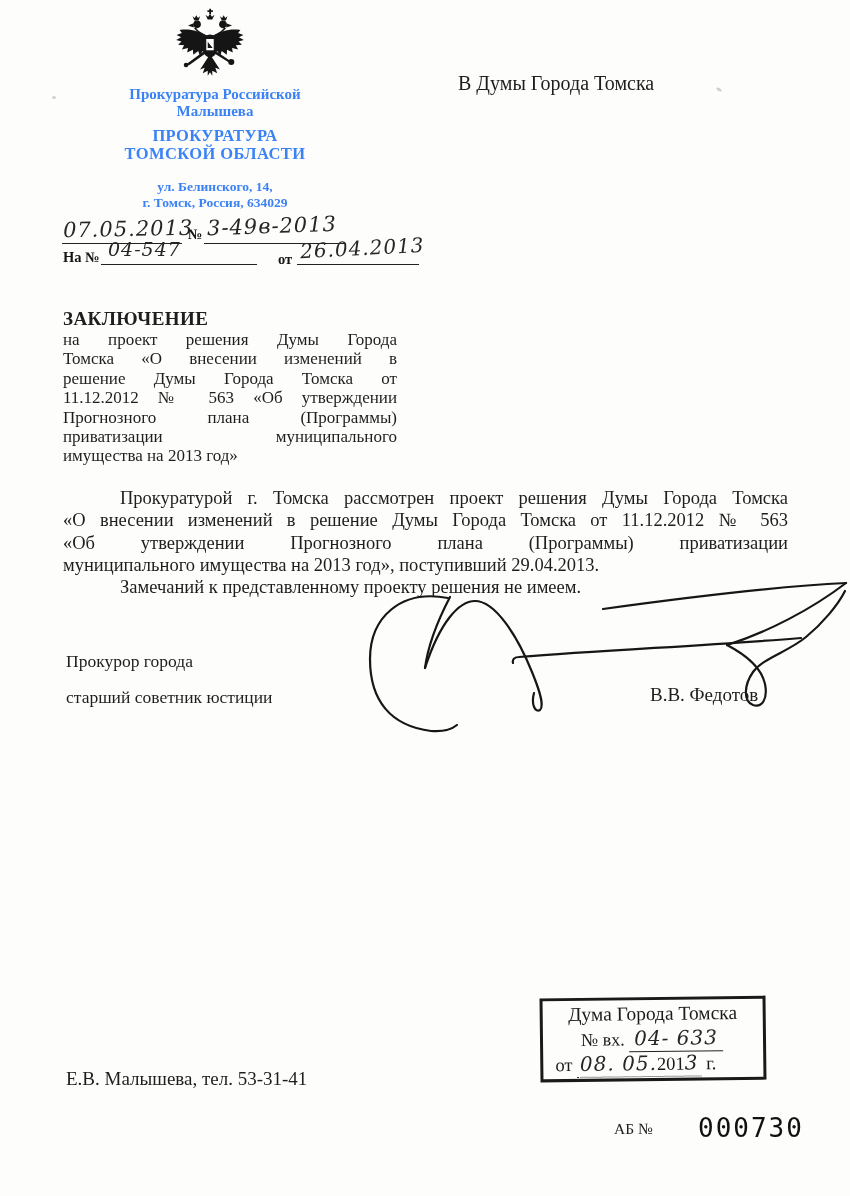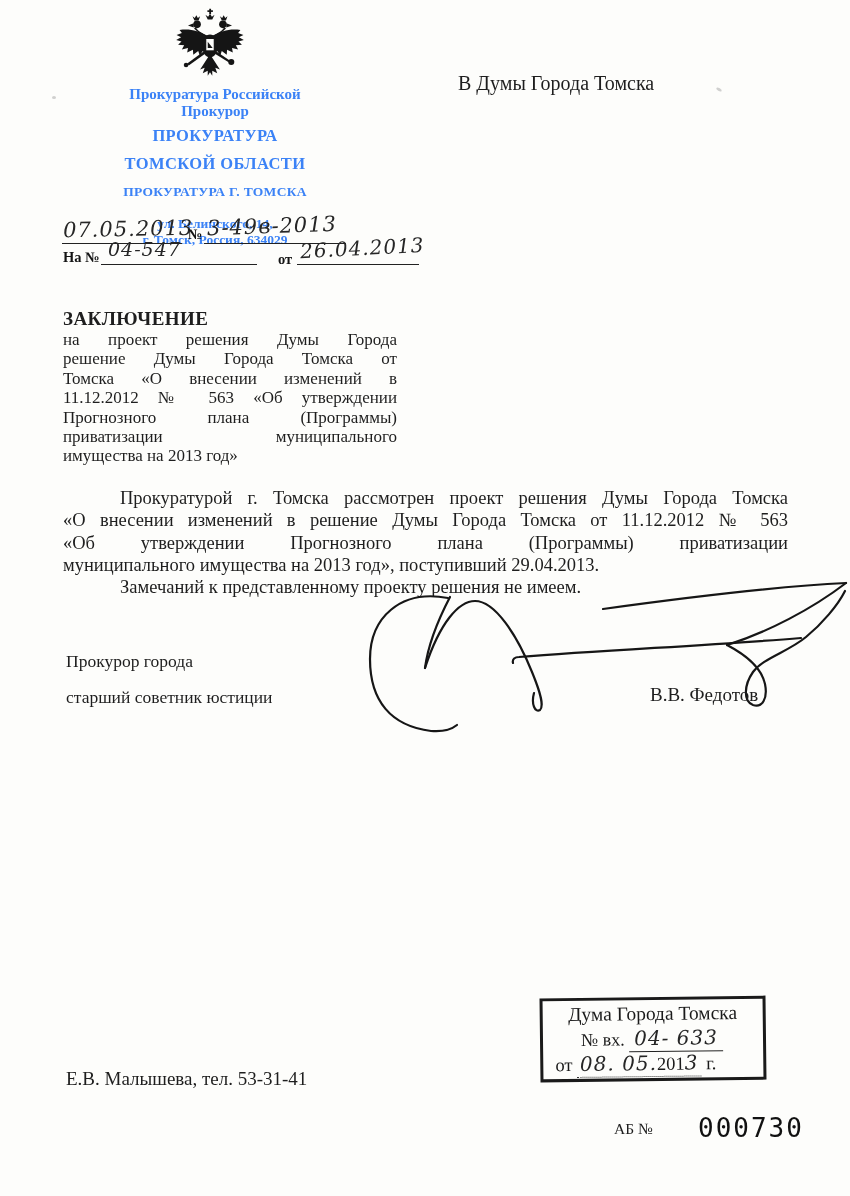--- a/index.html
+++ b/index.html
@@ -93,24 +93,23 @@
       <path d="M58 57 L76 69 L74.5 71.5 L56 60 Z"></path>
       <circle cx="78" cy="71" r="4"></circle>
 
       <rect x="44.3" y="40" width="11.4" height="16.5" fill="#fdfdfb" stroke="#151515" stroke-width="1.6"></rect>
       <path d="M47 44.5 L53.5 52.5 H47 Z" fill="#151515"></path>
     </g>
   </svg>
 
   <div class="abs lh-block">
     <div class="lh-org1">Прокуратура Российской</div>
-    <div class="lh-org1">Прокурор</div>
+    <div class="lh-org1">Малышева</div>
     <div class="lh-org3">ПРОКУРАТУРА</div>
-    <div class="lh-org3" style="margin-top:10px;">ТОМСКОЙ ОБЛАСТИ</div>
-    <div class="lh-org5">ПРОКУРАТУРА Г. ТОМСКА</div>
+    <div class="lh-org3" style="margin-top:0;">ТОМСКОЙ ОБЛАСТИ</div>
     <div class="lh-addr">ул. Белинского, 14,</div>
     <div class="lh-addr" style="margin-top:1px;">г. Томск, Россия, 634029</div>
   </div>
 
   <div class="abs" style="left:458px; top:72px; font-size:20px;">В Думы Города Томска</div>
 
   <div>
     <span class="abs hw" style="left:63px; top:217px; font-size:21px; transform:rotate(-1deg);">07.05.2013</span>
     <div class="fline" style="left:62px; top:243px; width:120px;"></div>
     <span class="abs reflabel" style="left:188px; top:226px;">№</span>
@@ -121,22 +120,22 @@
     <span class="abs hw" style="left:108px; top:238px; font-size:19px;">04-547</span>
     <div class="fline" style="left:101px; top:264px; width:156px;"></div>
     <span class="abs reflabel" style="left:278px; top:251px;">от</span>
     <span class="abs hw" style="left:300px; top:236px; font-size:20px; transform:rotate(-3deg);">26.04.2013</span>
     <div class="fline" style="left:297px; top:264px; width:122px;"></div>
   </div>
 
   <div class="abs concl">
     <div class="concl-title">ЗАКЛЮЧЕНИЕ</div>
     <div class="concl-line jl">на проект решения Думы Города</div>
+    <div class="concl-line jl">Томска «О внесении изменений в</div>
     <div class="concl-line jl">решение Думы Города Томска от</div>
-    <div class="concl-line jl">Томска «О внесении изменений в</div>
     <div class="concl-line jl">11.12.2012 № 563 «Об утверждении</div>
     <div class="concl-line jl">Прогнозного плана (Программы)</div>
     <div class="concl-line jl">приватизации муниципального</div>
     <div class="concl-line">имущества на 2013 год»</div>
   </div>
 
   <div class="abs bodyblk">
     <div class="bodyline jl ind">Прокуратурой г. Томска рассмотрен проект решения Думы Города Томска</div>
     <div class="bodyline jl">«О внесении изменений в решение Думы Города Томска от 11.12.2012 № 563</div>
     <div class="bodyline jl">«Об утверждении Прогнозного плана (Программы) приватизации</div>

